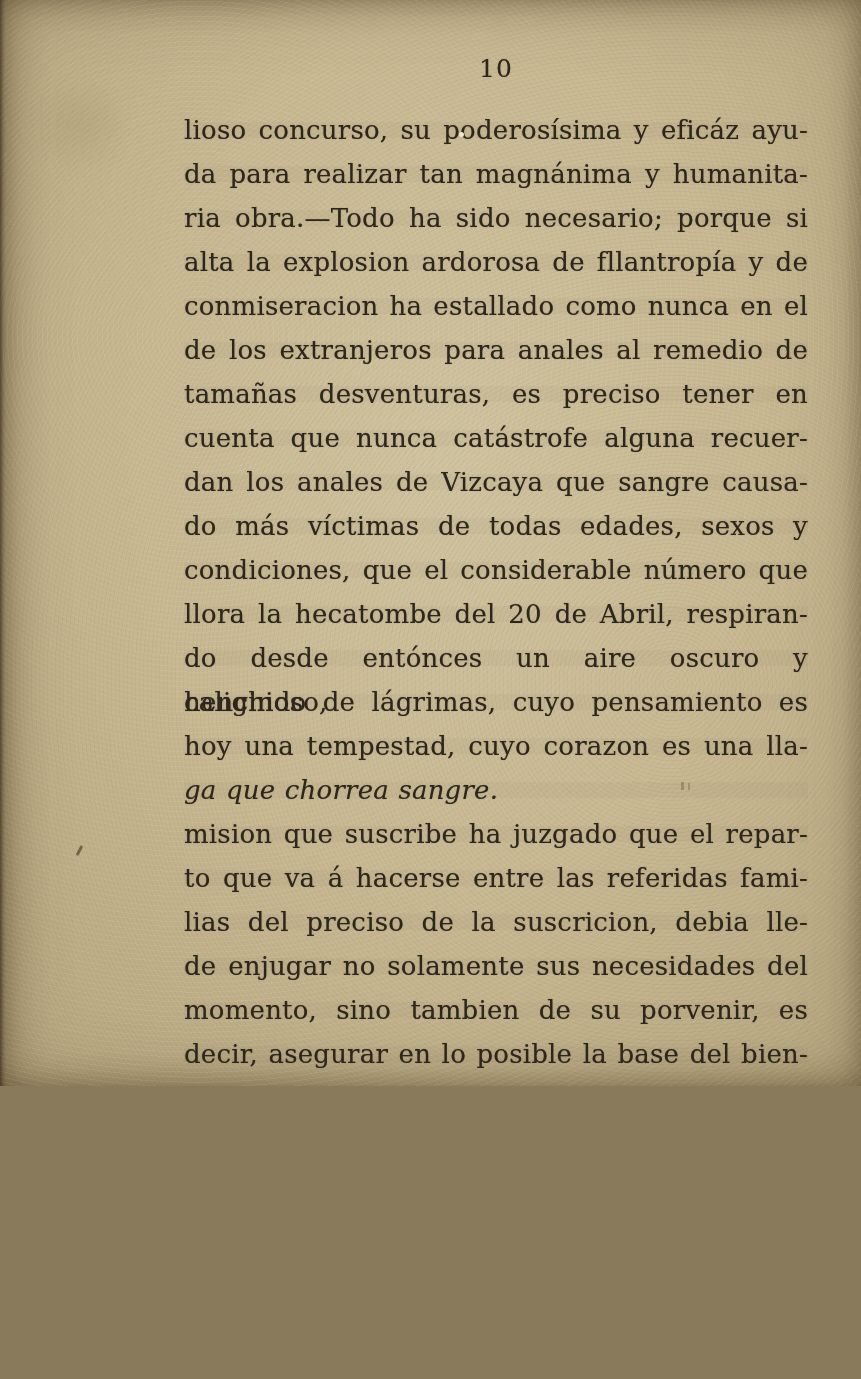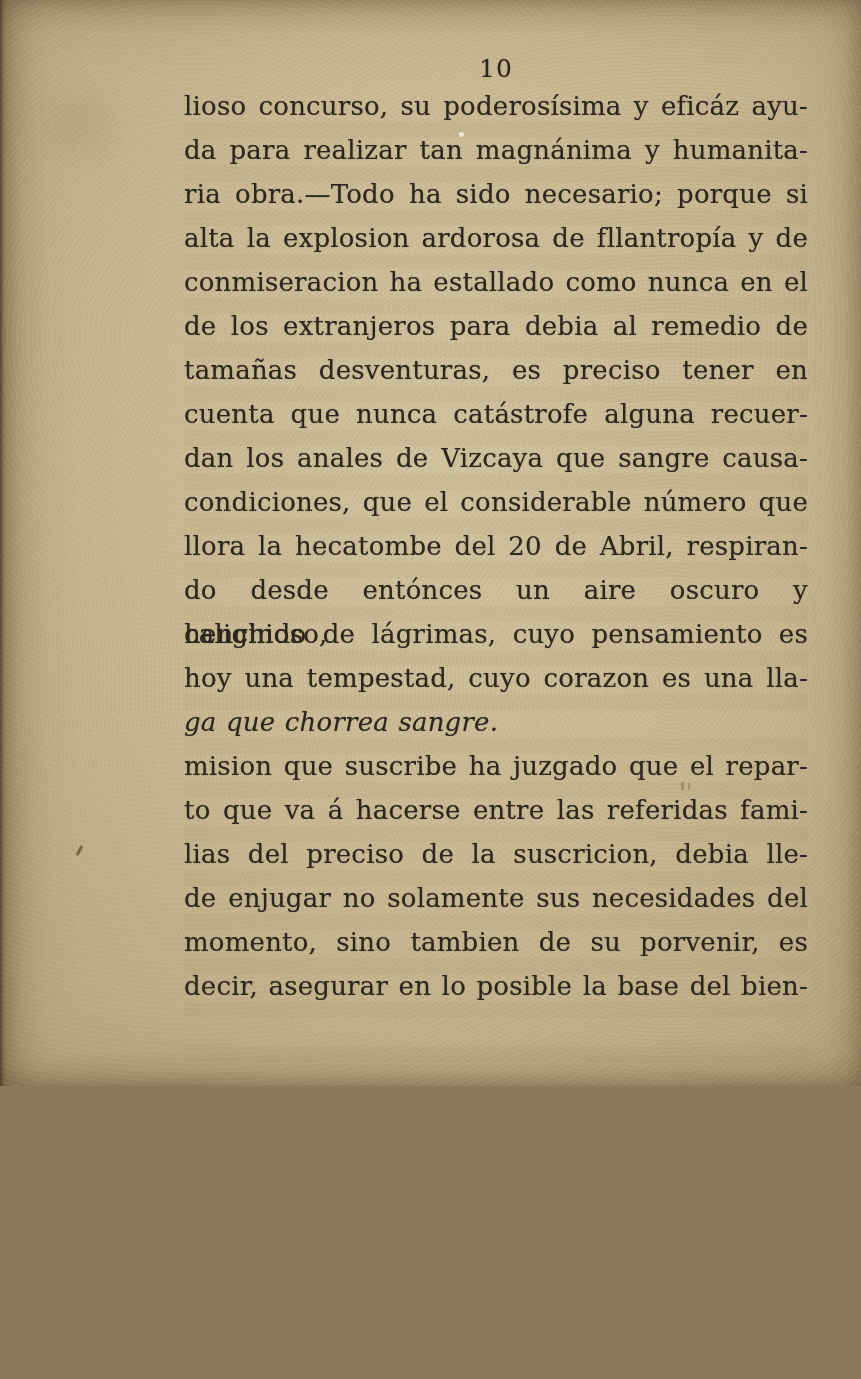--- a/index.html
+++ b/index.html
@@ -30,21 +30,21 @@
   .showthrough{
     position:absolute;left:184px;top:122px;width:624px;height:1064px;pointer-events:none;
     background:repeating-linear-gradient(180deg, rgba(104,90,64,.05) 0 16px, transparent 16px 44px);
   }
   .page-number{
     position:absolute;left:184px;top:54px;width:624px;
     text-align:center;font-size:25px;letter-spacing:1px;
     text-shadow:0 0 1px rgba(46,40,32,.45);
   }
   .textblock{
-    position:absolute;left:184px;top:84px;width:624px;
+    position:absolute;left:184px;top:108px;width:624px;
     font-size:26px;line-height:44px;
     text-shadow:0 0 1px rgba(46,40,32,.45);
   }
   .line{
     text-align:justify;
     text-align-last:justify;
     height:44px;
     word-spacing:1px;
     letter-spacing:.2px;
   }
@@ -76,24 +76,25 @@
 
   <div class="page-number">10</div>
 
   <div class="textblock">
     <div class="paragraph">
       <div class="line">lioso concurso, su poderosísima y eficáz ayu-</div>
       <div class="line">da para realizar tan magnánima y humanita-</div>
       <div class="line">ria obra.—Todo ha sido necesario; porque si</div>
       <div class="line">alta la explosion ardorosa de fllantropía y de</div>
       <div class="line">conmiseracion ha estallado como nunca en el</div>
-      <div class="line">de los extranjeros para debia al remedio de</div>
+      <div class="line">de los extranjeros para anales al remedio de</div>
       <div class="line">tamañas desventuras, es preciso tener en</div>
       <div class="line">cuenta que nunca catástrofe alguna recuer-</div>
       <div class="line">dan los anales de Vizcaya que sangre causa-</div>
+      <div class="line">do más víctimas de todas edades, sexos y</div>
       <div class="line">condiciones, que el considerable número que</div>
       <div class="line">llora la hecatombe del 20 de Abril, respiran-</div>
       <div class="line">do desde entónces un aire oscuro y caliginoso,</div>
       <div class="line">henchido de lágrimas, cuyo pensamiento es</div>
       <div class="line">hoy una tempestad, cuyo corazon es una lla-</div>
       <div class="line para-end">ga que chorrea sangre.</div>
     </div>
     <div class="paragraph">
       <div class="line">mision que suscribe ha juzgado que el repar-</div>
       <div class="line">to que va á hacerse entre las referidas fami-</div>

